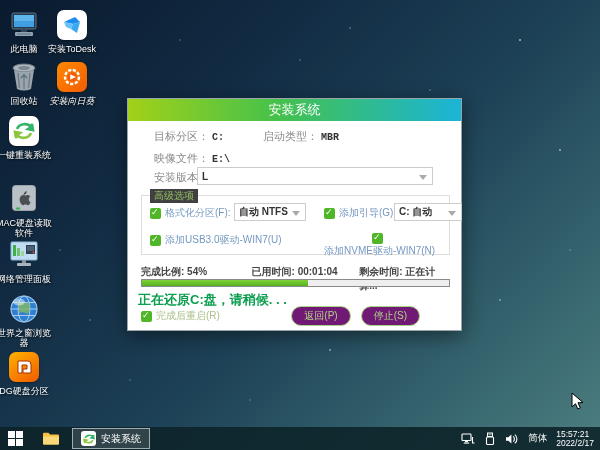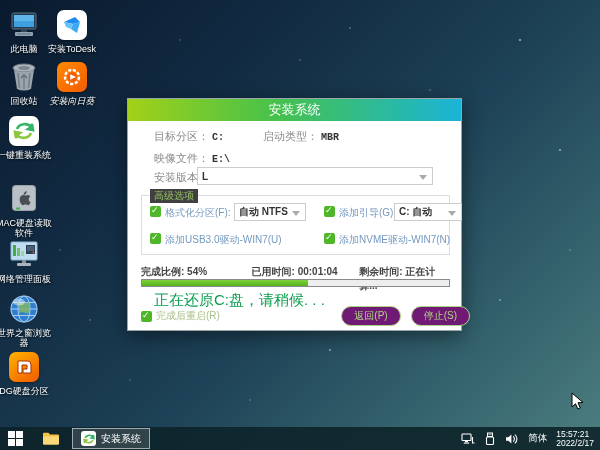--- a/index.html
+++ b/index.html
@@ -65,30 +65,30 @@
     position:absolute; top:-7px; left:8px; background:#404040; padding:0 4px;
     font-size:10px; color:#94bf62;
   }
   .chk {
     display:inline-block; width:11px; height:11px; background:#4fb628; border-radius:2px;
     position:relative; vertical-align:-2px; margin-right:4px; flex:none;
   }
   .chk::after {
     content:"✓"; position:absolute; left:1px; top:-1px; color:#fff; font-size:9px; font-weight:bold;
   }
-  .adv-item { position:absolute; font-size:10px; color:#7498c0; display:flex; align-items:flex-start; white-space:nowrap; }
+  .adv-item { position:absolute; font-size:10px; color:#7498c0; display:flex; align-items:center; white-space:nowrap; }
   .stats { position:absolute; top:166px; left:13px; width:309px; display:flex; font-size:10px; color:#444; font-weight:bold; }
   .stats span:nth-child(1){ width:115px; } .stats span:nth-child(2){ width:112px; }
   .pbar {
     position:absolute; top:180px; left:13px; width:309px; height:8px;
     background:#eee; border:1px solid #8a8a8a;
   }
   .pbar .fill { height:100%; background:linear-gradient(to bottom,#7ed23a,#57b21e); }
-  .status-line { position:absolute; top:192px; left:26px; font-size:15px; font-weight:normal; color:#0a9e4e; }
-  .bottom-row { position:absolute; top:207px; left:13px; width:329px; display:flex; align-items:center; }
+  .status-line { position:absolute; top:192px; left:10px; font-size:13px; font-weight:bold; color:#0a9e4e; }
+  .bottom-row { position:absolute; top:207px; left:13px; width:279px; display:flex; align-items:center; }
   .restart { font-size:10px; color:#a9c089; display:flex; align-items:center; }
   .btn {
     border:1px solid #aed584; color:#aed584; background:#701a75;
     border-radius:10px; font-size:10px; padding:2px 12px; margin-left:10px; cursor:pointer;
     font-family:inherit;
   }
   .btn-spacer { flex:1; }
 
   
   .taskbar {
@@ -273,21 +273,21 @@
     </div>
     <div class="fake-select" style="left:252px; top:7px; width:68px;">
       <span>C: 自动</span>
       <span class="arrow"></span>
     </div>
 
     <div class="adv-item" style="left:8px; top:37px;">
       <span class="chk"></span>
       <span>添加USB3.0驱动-WIN7(U)</span>
     </div>
-    <div class="adv-item" style="left:182px; top:37px;">
+    <div class="adv-item" style="left:182px; top:37px;flex-direction:column;">
       <span class="chk"></span>
       <span>添加NVME驱动-WIN7(N)</span>
     </div>
   </div>
 
   <div class="stats">
     <span>完成比例: 54%</span>
     <span>已用时间: 00:01:04</span>
     <span>剩余时间: 正在计算...</span>
   </div>

